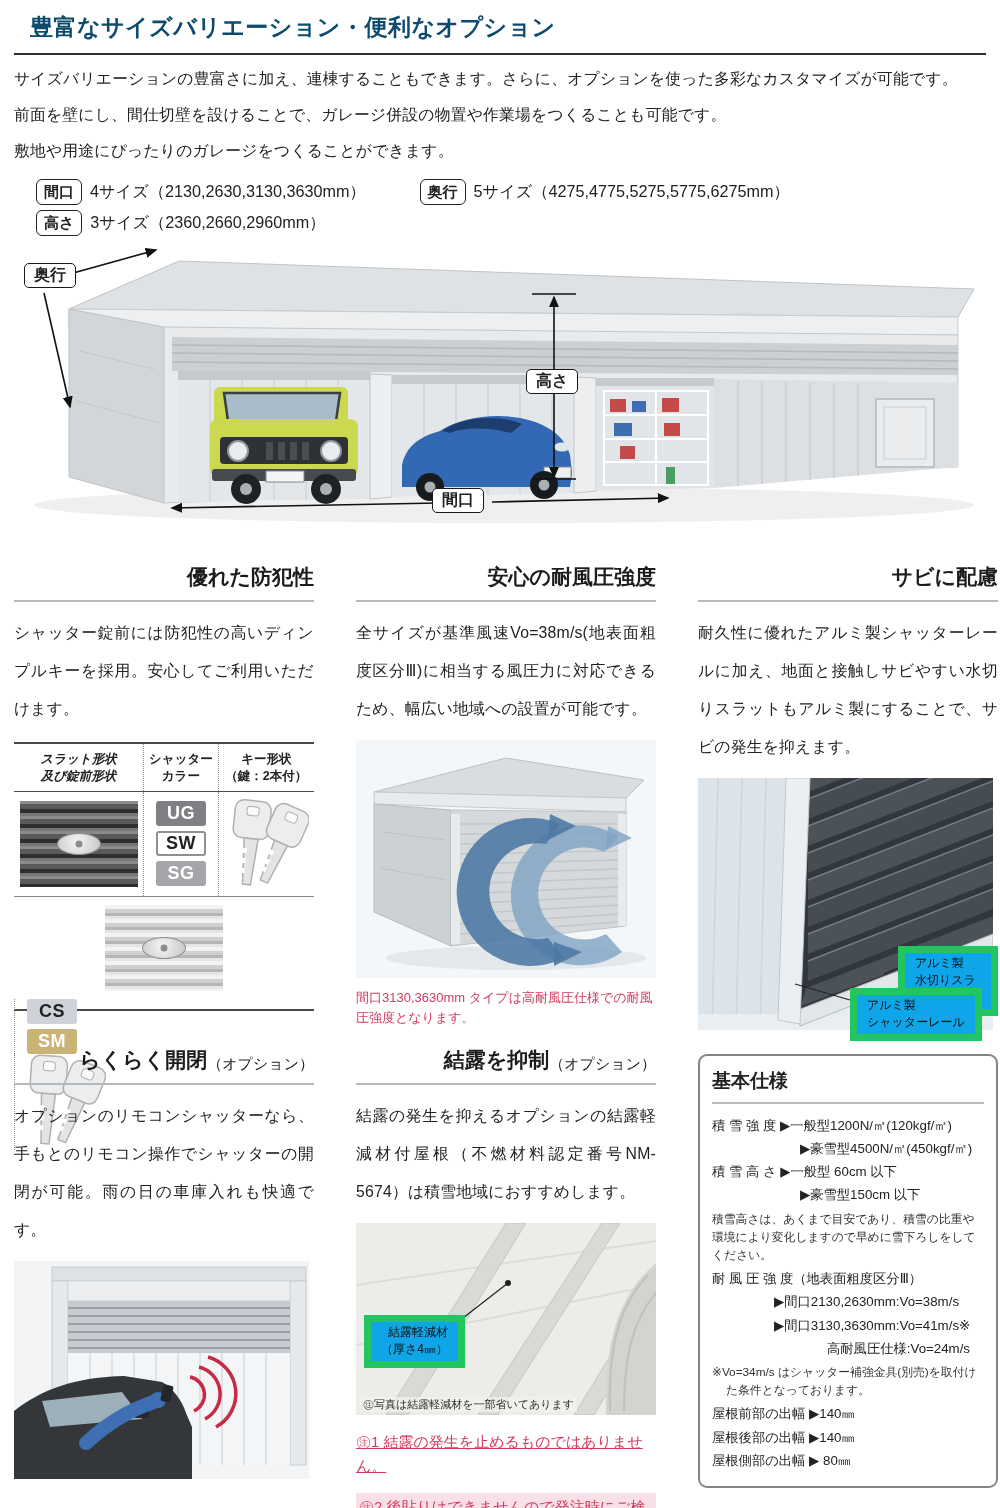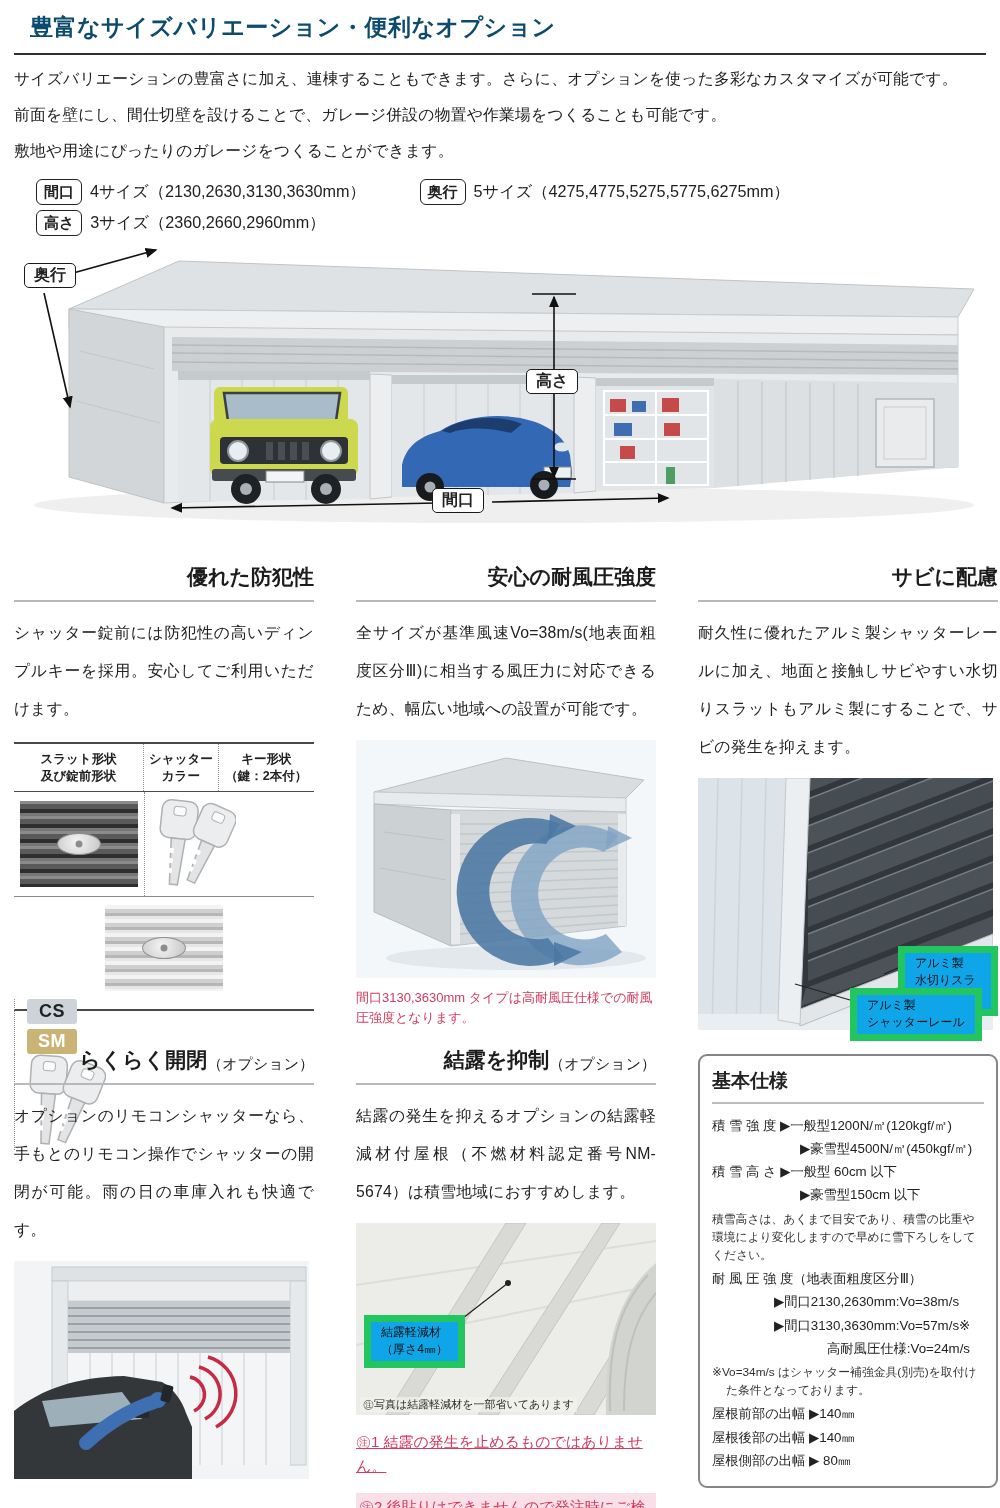--- a/index.html
+++ b/index.html
@@ -38,21 +38,21 @@
   .rednote{font-size:13px;line-height:1.55;color:#d23a5e;margin:6px 0 0;}
 
   
   .sec-table{border-top:2px solid #4a4a4a;border-bottom:2px solid #4a4a4a;margin-top:14px;}
   .t-head{display:flex;border-bottom:1.5px solid #4a4a4a;}
   .t-head .c{font-size:12.5px;font-weight:600;text-align:center;line-height:1.35;
              padding:7px 0 6px;}
   .t-row{display:flex;align-items:center;}
   .t-row.first{border-bottom:1px solid #8a8a8a;height:104px;}
   .t-row.last{height:112px;flex-direction:column;}
-  .c1{width:130px;}.c2{width:74px;}.c3{width:96px;}
+  .c1{width:130px;font-style:italic;}.c2{width:74px;}.c3{width:96px;}
   .c2,.c3{border-left:1px dotted #8f8f8f;align-self:stretch;display:flex;flex-direction:column;
           justify-content:center;align-items:center;}
   .slat{width:118px;height:86px;margin:8px auto;position:relative;}
   .slat-dark{background:repeating-linear-gradient(180deg,#8b8b8b 0 3px,#5a5a5a 3px 8px,#2e2e2e 8px 12px,#777 12px 15px);}
   .slat-light{background:repeating-linear-gradient(180deg,#f3f3f3 0 4px,#cfcfcf 4px 8px,#b6b6b6 8px 11px,#e6e6e6 11px 14px);}
   .lock{position:absolute;left:50%;top:50%;transform:translate(-50%,-50%);width:42px;height:20px;
         border-radius:50%;background:radial-gradient(circle at 45% 40%,#f4f4f4,#c4c4c4);
         border:1px solid #8f8f8f;}
   .lock::after{content:"";position:absolute;left:50%;top:50%;transform:translate(-50%,-50%);
         width:7px;height:7px;border-radius:50%;background:#8d8d8d;}
@@ -253,20 +253,25 @@
 カラー</div>
           <div class="c c3 preline">キー形状
 （鍵：2本付）</div>
         </div>
         <div class="t-row first">
           <div class="c c1">
               <div class="slat slat-dark">
                 <div class="lock"></div>
               </div>
             </div>
+          <div class="c c2 badges">
+            <span class="badge" style="background:#7e8083;color:#ffffff">UG</span>
+            <span class="badge" style="background:#ffffff;color:#222222;border:2px solid #8e9093">SW</span>
+            <span class="badge" style="background:#a4a6a9;color:#ffffff">SG</span>
+          </div>
           <div class="c c3">
             <svg width="86" height="90" viewBox="0 0 86 90">
               <g transform="translate(2,2) rotate(6 30 30)">
                 <rect x="8" y="0" width="36" height="38" rx="9" fill="#ecedee" stroke="#aeb0b2" stroke-width="1.5"></rect>
                 <rect x="20" y="6" width="12" height="9" rx="3" fill="#fbfbfb" stroke="#aeb0b2"></rect>
                 <polygon points="20,38 34,38 31,84 23,84" fill="#e3e4e5" stroke="#aeb0b2" stroke-width="1.5"></polygon>
                 <rect x="19" y="48" width="5" height="5" fill="#fff"></rect>
                   <rect x="19" y="58" width="5" height="5" fill="#fff"></rect>
                   <rect x="19" y="68" width="5" height="5" fill="#fff"></rect>
               </g>
@@ -460,21 +465,21 @@
         </svg>
       </div>
     </section>
 
     <section class="col">
       <h2 class="sec-h">
         <span>結露を抑制</span>
         <span class="opt-tag">（オプション）</span>
       </h2>
       <p class="body">結露の発生を抑えるオプションの結露軽減材付屋根（不燃材料認定番号NM-5674）は積雪地域におすすめします。</p>
-      <div class="fig" style="height:192px;">
+      <div class="fig" style="height:192px;text-align:right;">
         <svg width="300" height="192" viewBox="0 0 300 192">
           <rect width="300" height="192" fill="#ecede8"></rect>
           <g stroke="#dcddd7" stroke-width="2">
             <line x1="0" y1="62" x2="300" y2="18"></line>
               <line x1="0" y1="122" x2="300" y2="62"></line>
           </g>
           <polygon points="30,192 150,0 170,0 52,192" fill="#d9dad5" stroke="#c4c5c0"></polygon>
           <polygon points="122,192 246,0 264,0 142,192" fill="#d9dad5" stroke="#c4c5c0"></polygon>
           <polygon points="218,192 300,58 300,88 238,192" fill="#d9dad5" stroke="#c4c5c0"></polygon>
           <path d="M300,40 C262,72 248,120 250,192 L300,192 Z" fill="#d2d4cf"></path>
@@ -494,21 +499,21 @@
     <section class="col">
       <div class="spec-box">
         <h3 class="spec-h">基本仕様</h3>
         <div class="spec-line">積 雪 強 度 ▶一般型1200N/㎡(120kgf/㎡)</div>
         <div class="spec-line indent">▶豪雪型4500N/㎡(450kgf/㎡)</div>
         <div class="spec-line">積 雪 高 さ ▶一般型 60cm 以下</div>
         <div class="spec-line indent">▶豪雪型150cm 以下</div>
         <div class="spec-note">積雪高さは、あくまで目安であり、積雪の比重や環境により変化しますので早めに雪下ろしをしてください。</div>
         <div class="spec-line">耐 風 圧 強 度（地表面粗度区分Ⅲ）</div>
         <div class="spec-line indent2">▶間口2130,2630mm:Vo=38m/s</div>
-        <div class="spec-line indent2">▶間口3130,3630mm:Vo=57m/s※</div>
+        <div class="spec-line indent2">▶間口3130,3630mm:Vo=41m/s※</div>
         <div class="spec-line sright">高耐風圧仕様:Vo=24m/s</div>
         <div class="spec-note hang">※Vo=34m/s はシャッター補強金具(別売)を取付けた条件となっております。</div>
         <div class="spec-line">屋根前部の出幅 ▶140㎜</div>
         <div class="spec-line">屋根後部の出幅 ▶140㎜</div>
         <div class="spec-line">屋根側部の出幅 ▶ 80㎜</div>
       </div>
     </section>
   </div>
 
 </div>

